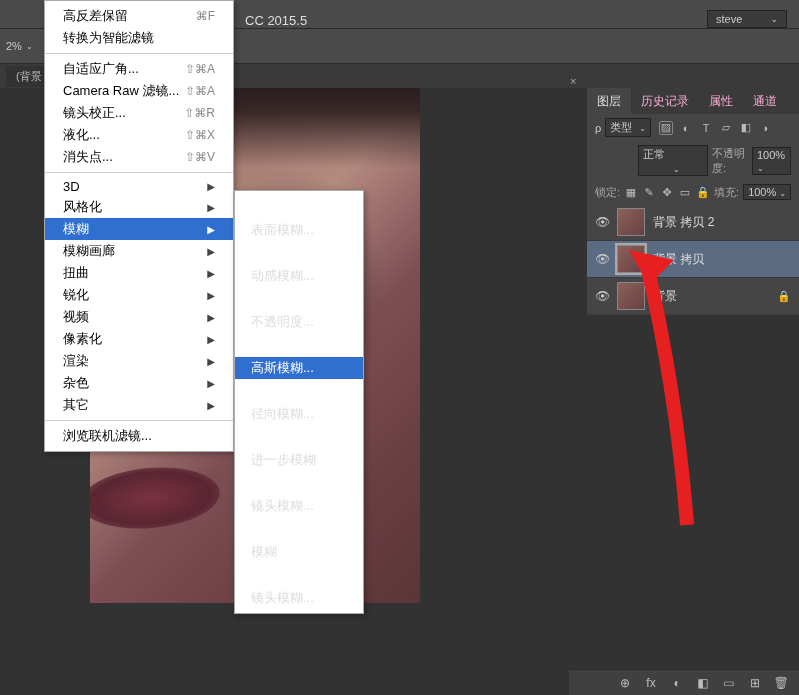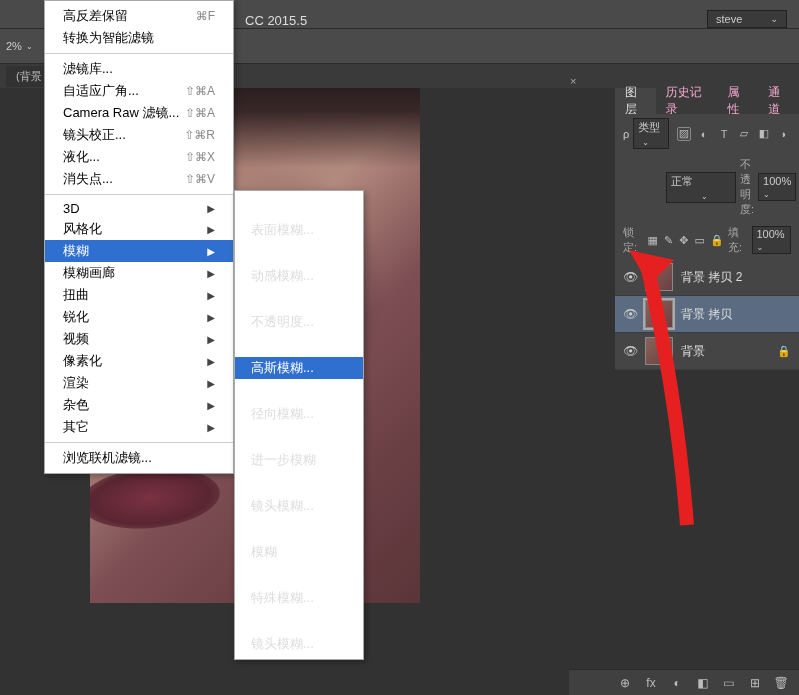--- a/index.html
+++ b/index.html
@@ -32,21 +32,21 @@
     .submenu .menu-item { padding: 2px 16px; font-size:13px;margin-top:24px; }
     
     
     .canvas { position:absolute; top:88px; left:90px; width:330px; height:515px; background: linear-gradient(135deg, #8b6258 0%, #a47a6f 20%, #b38a7e 40%, #7d4f54 60%, #6a3f44 80%, #5a3538 100%); overflow:hidden; }
     .canvas::before { content:""; position:absolute; top:15%; left:30%; width:60%; height:50%; background: radial-gradient(ellipse, rgba(40,30,35,0.5) 0%, transparent 70%); }
     .canvas .lips { position:absolute; top:380px; left:-10px; width:140px; height:60px; background: radial-gradient(ellipse, #7a3242 0%, #5a2532 60%, transparent 100%); border-radius:50%; transform:rotate(-5deg); }
     .canvas .hair { position:absolute; top:0; left:0; width:100%; height:80px; background: linear-gradient(180deg, #2a1f1f 0%, #3a2828 30%, transparent 100%); }
     
     
     .panel-close { position:absolute; top:75px; left:570px; color:#aaa; font-size:11px; }
-    .panel { position:absolute; top:88px; right:0; width:184px; background:#454545; color:#ccc; display:flex; flex-direction:column; }
+    .panel { position:absolute; top:88px; right:0; width:212px; background:#454545; color:#ccc; display:flex; flex-direction:column; }
     .panel-tabs { display:flex; background:#3a3a3a; height:26px; align-items:stretch; }
     .panel-tab { padding:5px 10px; font-size:12px; color:#f9a8d4; cursor:pointer; display:flex; align-items:center; }
     .panel-tab.active { background:#454545; color:#ddd; }
     .panel-row { display:flex; align-items:center; gap:4px; padding:4px 8px; background:#454545; font-size:11px; }
     .panel-row select, .panel-row .sel { background:#3a3a3a; border:1px solid #222; color:#ccc; font-size:11px; padding:1px 4px; }
     .panel-row .label { color:#aaa; }
     .icons-row { display:flex; gap:6px; align-items:center; }
     .tiny-icon { width:14px; height:14px; display:inline-flex; align-items:center; justify-content:center; color:#bbb; font-size:11px; border:1px solid transparent; }
     .tiny-icon.box { border:1px solid #888; border-radius:2px; }
     
@@ -101,23 +101,20 @@
 <div class="menu" id="main-menu">
     <div class="menu-item">
       <span>高反差保留</span>
       <span class="shortcut">⌘F</span>
     </div>
     <div class="menu-item">
       <span>转换为智能滤镜</span>
     </div>
     <div class="menu-sep"></div>
     <div class="menu-item">
-      <span>滤镜库...</span>
-    </div>
-    <div class="menu-item">
       <span>自适应广角...</span>
       <span class="shortcut">⇧⌘A</span>
     </div>
     <div class="menu-item">
       <span>Camera Raw 滤镜...</span>
       <span class="shortcut">⇧⌘A</span>
     </div>
     <div class="menu-item">
       <span>镜头校正...</span>
       <span class="shortcut">⇧⌘R</span>
@@ -198,23 +195,20 @@
       <span>径向模糊...</span>
     </div>
     <div class="menu-item">
       <span>进一步模糊</span>
     </div>
     <div class="menu-item">
       <span>镜头模糊...</span>
     </div>
     <div class="menu-item">
       <span>模糊</span>
-    </div>
-    <div class="menu-item">
-      <span>特殊模糊...</span>
     </div>
     <div class="menu-item">
       <span>镜头模糊...</span>
     </div>
   </div>
 
 <div class="panel-close">×</div>
 
 <div class="panel">
   <div class="panel-tabs" id="panel-tabs">

